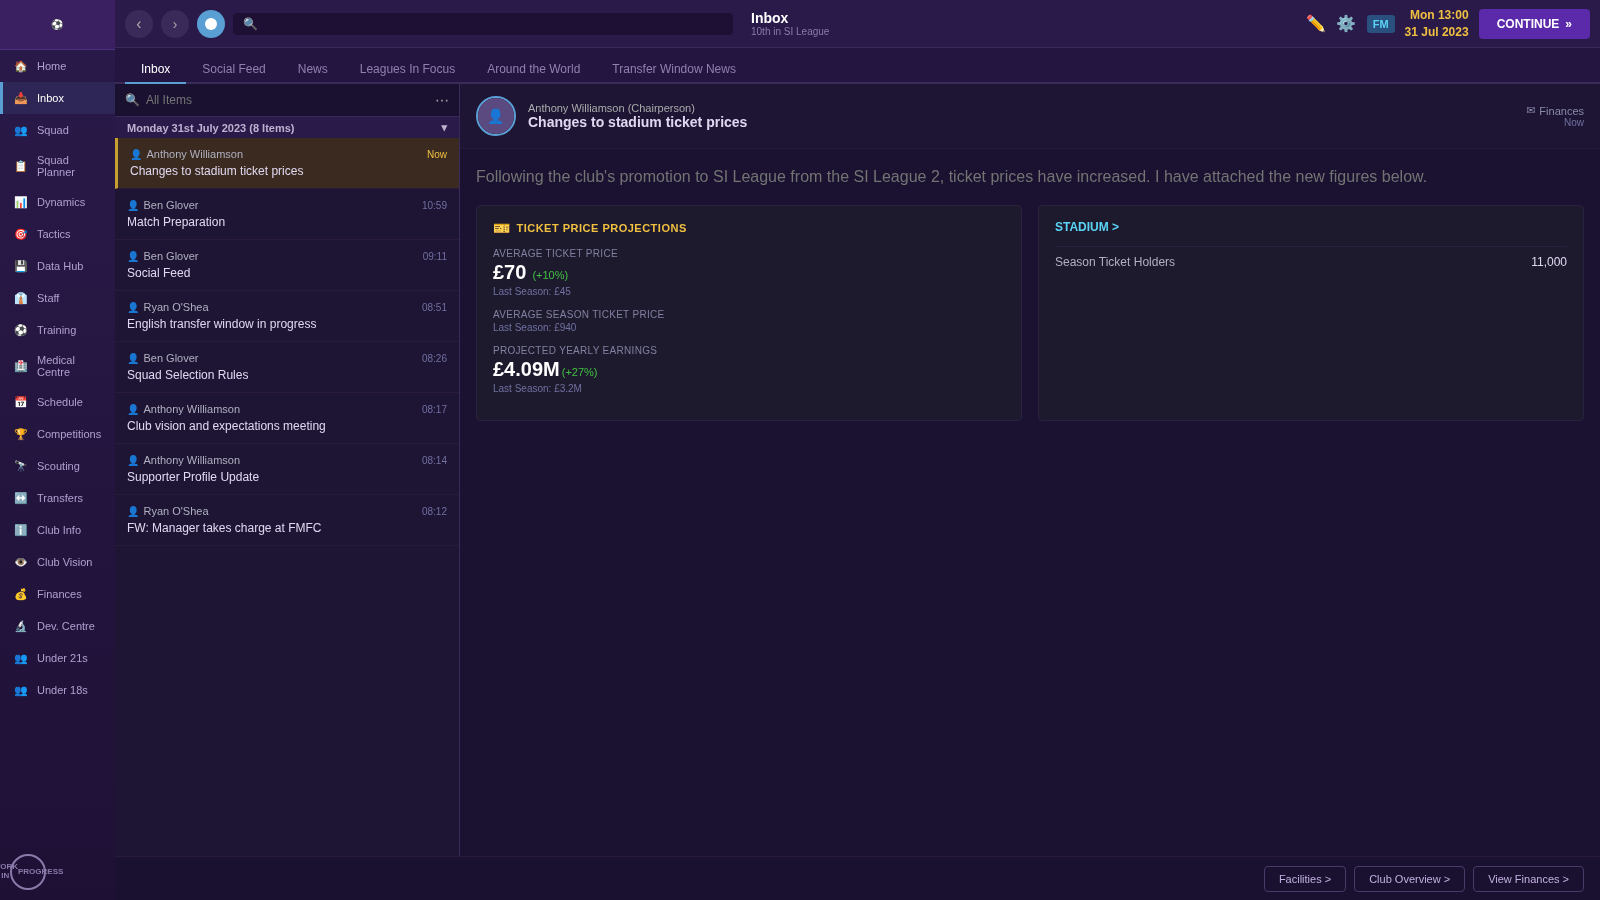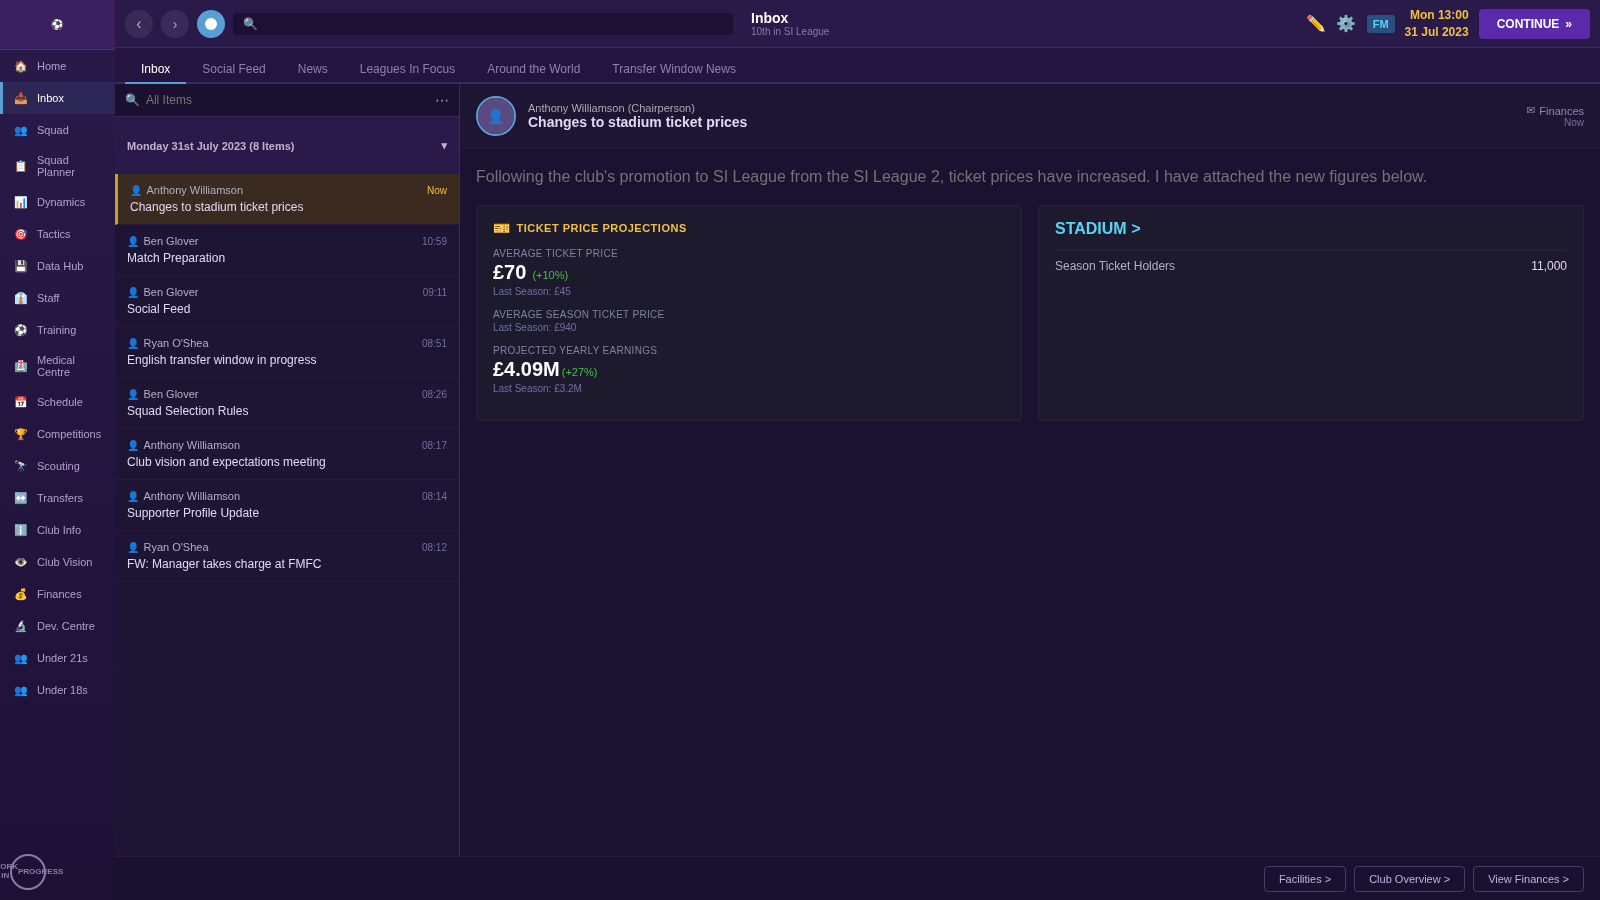--- a/index.html
+++ b/index.html
@@ -92,21 +92,21 @@
     }
     .msg-search {
       padding: 8px 10px; display: flex; align-items: center; gap: 6px;
       background: #1a1030; border-bottom: 1px solid #3a2a5a;
     }
     .msg-search-input {
       flex: 1; background: transparent; border: none; color: #ccc; font-size: 12px; outline: none;
     }
     .filter-btn { color: #aaa; cursor: pointer; font-size: 14px; }
     .msg-group-header {
-      background: #2a1a4a; padding: 22px 12px;
+      background: #2a1a4a; padding: 4px 12px;
       display: flex; align-items: center; justify-content: space-between;
       color: #c0b0d0; font-size: 11px; font-weight: bold;
     }
     .msg-item {
       padding: 10px 12px; border-bottom: 1px solid #2a1a3a; cursor: pointer;
       background: #1e1535;
     }
     .msg-item.selected { background: #3a2a20; border-left: 3px solid #c8a030; }
     .msg-item-header { display: flex; align-items: center; justify-content: space-between; margin-bottom: 4px; }
     .msg-sender { color: #b0b0c0; font-size: 11px; display: flex; align-items: center; gap: 4px; }
@@ -160,21 +160,21 @@
     .stat-label { color: #8080a0; font-size: 10px; text-transform: uppercase; letter-spacing: 0.3px; margin-bottom: 2px; }
     .stat-value { color: #fff; font-size: 20px; font-weight: bold; }
     .stat-change-pos { color: #40c040; font-size: 11px; }
     .stat-last { color: #7070a0; font-size: 10px; margin-top: 2px; margin-bottom: 12px; }
 
     
     .stadium-card {
       background: #1e1a2e; border: 1px solid #2a2040; border-radius: 4px;
       padding: 14px 16px; flex: 1;
     }
-    .stadium-link { color: #5ad4f4; font-size: 16px; font-weight: bold; cursor: pointer; text-decoration: none; display: flex; align-items: center; gap: 4px; }
+    .stadium-link { color: #5ad4f4; font-size: 12px; font-weight: bold; cursor: pointer; text-decoration: none; display: flex; align-items: center; gap: 4px; }
     .stadium-row { display: flex; justify-content: space-between; align-items: center; padding: 8px 0; border-top: 1px solid #2a2040; }
     .stadium-row-label { color: #b0b0c0; font-size: 12px; }
     .stadium-row-value { color: #e0d8f0; font-size: 12px; }
 
     
     #bottombar {
       position: absolute; left: 115px; right: 0; bottom: 0; height: 44px;
       background: #1a1030; border-top: 1px solid #2a1a3a;
       display: flex; align-items: center; justify-content: flex-end; padding: 0 16px; gap: 8px;
     }

